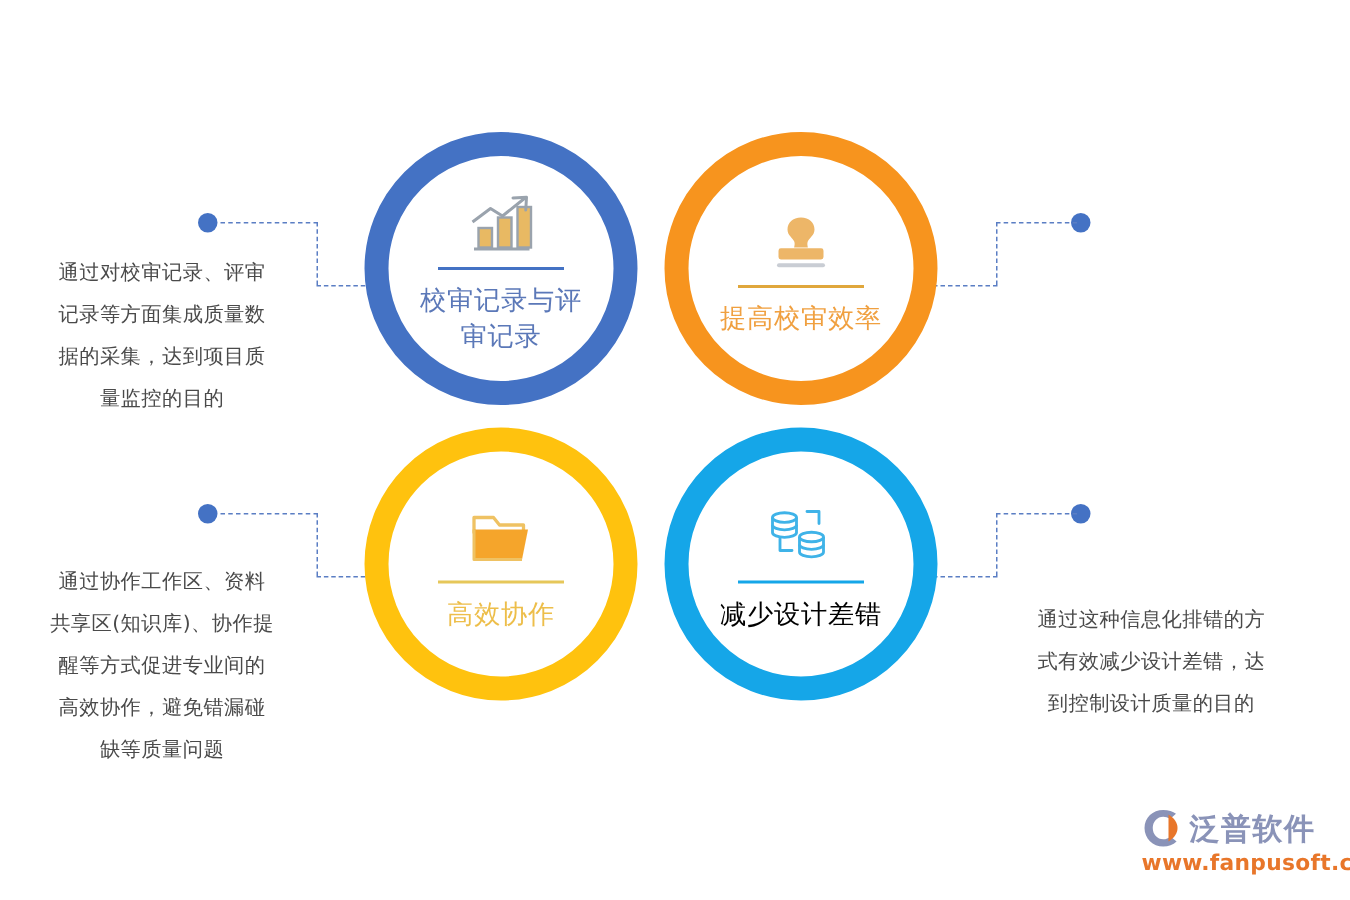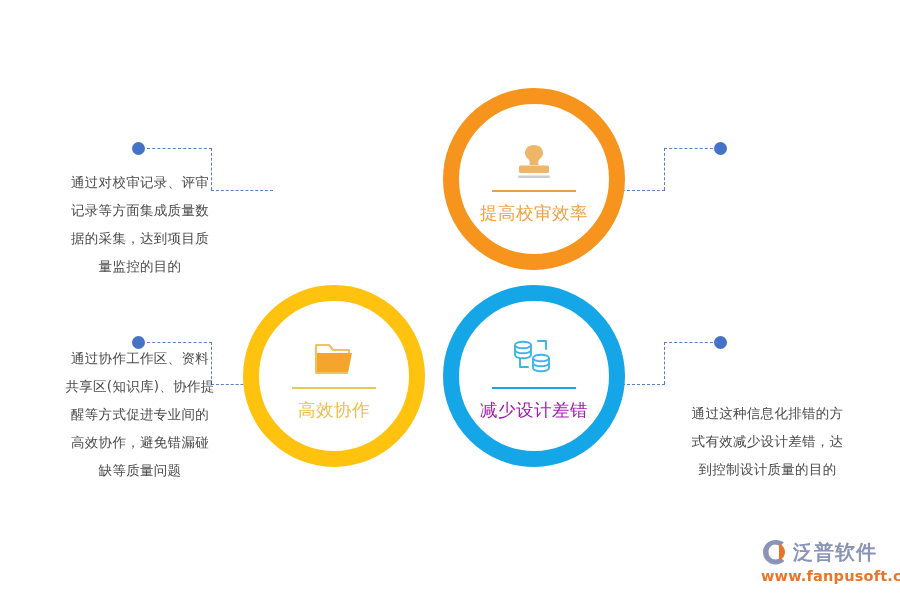--- a/index.html
+++ b/index.html
@@ -73,21 +73,21 @@
   #badge-4 { left: 443px; top: 285px; border-width: 16px; border-color: #15A6E8; }
 
   #badge-1 .badge-divider { background: #4472C4; }
   #badge-2 .badge-divider { background: #E0A73C; }
   #badge-3 .badge-divider { background: #E6C75A; }
   #badge-4 .badge-divider { background: #15A6E8; }
 
   #badge-1 .badge-label { color: #5B78B8; }
   #badge-2 .badge-label { color: #F0A040; }
   #badge-3 .badge-label { color: #EDBE4A; }
-  #badge-4 .badge-label { color: #a21caf; }
+  #badge-4 .badge-label { color: #000000; }
 
   
   .connector { position: absolute; }
   .dot {
     position: absolute;
     width: 13px;
     height: 13px;
     border-radius: 50%;
     background: #4472C4;
   }
@@ -103,25 +103,25 @@
   }
 
   
   .desc {
     position: absolute;
     font-size: 13.5px;
     line-height: 28px;
     color: #4a4a4a;
     letter-spacing: 0.3px;
   }
-  .desc-left  { width: 150px; text-align: center; left: 33px; margin-left: 32px; }
+  .desc-left  { width: 150px; text-align: center; left: 33px; }
   .desc-right { width: 155px; text-align: center; left: 690px; }
   #desc-1 { top: 168px; }
   #desc-2 { top: 168px; }
-  #desc-3 { top: 344px; }
+  #desc-3 { top: 374px; }
   #desc-4 { top: 358px; margin-top: 41px; }
 
   
   #logo {
     position: absolute;
     left: 760px;
     top: 536px;
     width: 130px;
     height: 52px;
   }
@@ -174,20 +174,36 @@
     <div class="dash-h" style="left:211px; top:384px; width:62px;"></div>
   </div>
 
   <div class="connector">
     <div class="dot" style="left:714px; top:336px;"></div>
     <div class="dash-h" style="left:664px; top:342px; width:54px;"></div>
     <div class="dash-v" style="left:664px; top:342px; height:42px;"></div>
     <div class="dash-h" style="left:602px; top:384px; width:63px;"></div>
   </div>
 
+  <div class="badge" id="badge-1">
+    <div class="badge-inner">
+      <div class="badge-icon">
+        <svg width="46" height="40" viewBox="0 0 46 40">
+          <path d="M5 36 H42" stroke="#9aa3ad" stroke-width="2" fill="none"></path>
+          <rect x="8" y="22" width="9" height="13" fill="#E8B963" stroke="#9aa3ad" stroke-width="1.6"></rect>
+          <rect x="21" y="15" width="9" height="20" fill="#E8B963" stroke="#9aa3ad" stroke-width="1.6"></rect>
+          <rect x="34" y="8" width="9" height="27" fill="#E8B963" stroke="#9aa3ad" stroke-width="1.6"></rect>
+          <path d="M4 18 L16 9 L24 14 L39 2" stroke="#9aa3ad" stroke-width="2" fill="none" stroke-linejoin="round"></path>
+          <path d="M31 2 L40 1.5 L39.5 10" stroke="#9aa3ad" stroke-width="2" fill="none" stroke-linejoin="round" stroke-linecap="round"></path>
+        </svg>
+      </div>
+      <div class="badge-divider"></div>
+      <div class="badge-label">校审记录与评审记录</div>
+    </div>
+  </div>
 
   <div class="badge" id="badge-2">
     <div class="badge-inner">
       <div class="badge-icon">
         <svg width="42" height="40" viewBox="0 0 42 40">
           <path d="M21 3 C26.5 3 30 6.6 30 11 C30 15 26.5 16.5 25.5 19 C25 20.3 25.3 21.6 25.6 23 H16.4 C16.7 21.6 17 20.3 16.5 19 C15.5 16.5 12 15 12 11 C12 6.6 15.5 3 21 3 Z" fill="#EDB668"></path>
           <rect x="6" y="23.5" width="30" height="7.5" rx="1.6" fill="#EDB668"></rect>
           <rect x="5" y="33.5" width="32" height="2.6" rx="1.3" fill="#C9CDD4"></rect>
         </svg>
       </div>

